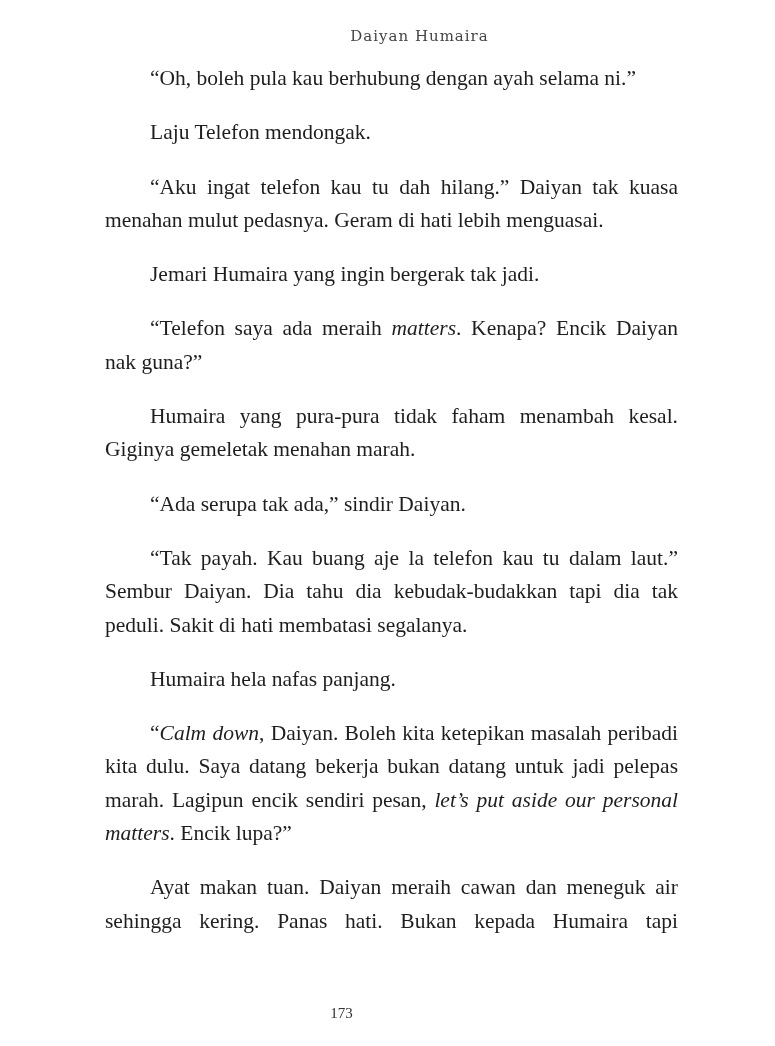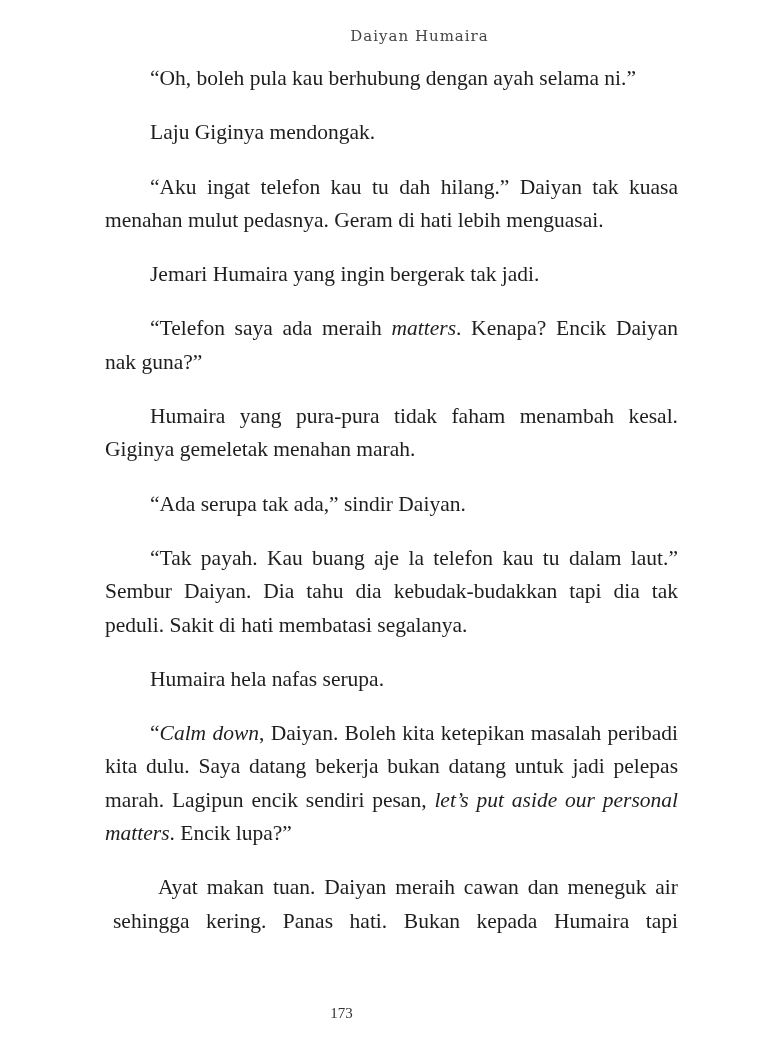--- a/index.html
+++ b/index.html
@@ -54,34 +54,34 @@
     }
   </style>
 </head>
 <body>
 
 <div class="running-head">Daiyan Humaira</div>
 
 <div class="text-block">
   <p><span>“Oh, boleh pula kau berhubung dengan ayah selama ni.”</span></p>
 
-  <p><span>Laju Giginya mendongak.</span></p>
+  <p><span>Laju Telefon mendongak.</span></p>
 
   <p><span>“Aku ingat telefon kau tu dah hilang.” Daiyan tak kuasa menahan mulut pedasnya. Geram di hati lebih menguasai.</span></p>
 
   <p><span>Jemari Humaira yang ingin bergerak tak jadi.</span></p>
 
   <p><span>“Telefon saya ada meraih </span><em>matters</em><span>. Kenapa? Encik Daiyan nak guna?”</span></p>
 
   <p><span>Humaira yang pura-pura tidak faham menambah kesal. Giginya gemeletak menahan marah.</span></p>
 
   <p><span>“Ada serupa tak ada,” sindir Daiyan.</span></p>
 
   <p><span>“Tak payah. Kau buang aje la telefon kau tu dalam laut.” Sembur Daiyan. Dia tahu dia kebudak-budakkan tapi dia tak peduli. Sakit di hati membatasi segalanya.</span></p>
 
-  <p><span>Humaira hela nafas serupa.</span></p>
+  <p><span>Humaira hela nafas panjang.</span></p>
 
   <p><span>“</span><em>Calm down</em><span>, Daiyan. Boleh kita ketepikan masalah peribadi kita dulu. Saya datang bekerja bukan datang untuk jadi pelepas marah. Lagipun encik sendiri pesan, </span><em>let’s put aside our personal matters</em><span>. Encik lupa?”</span></p>
 
-  <p style="text-align-last: justify; margin-left: 8px;"><span>Ayat makan tuan. Daiyan meraih cawan dan meneguk air sehingga kering. Panas hati. Bukan kepada Humaira tapi</span></p>
+  <p style="text-align-last: justify;"><span>Ayat makan tuan. Daiyan meraih cawan dan meneguk air sehingga kering. Panas hati. Bukan kepada Humaira tapi</span></p>
 </div>
 
 <div class="folio">173</div>
 
 </body></html>

